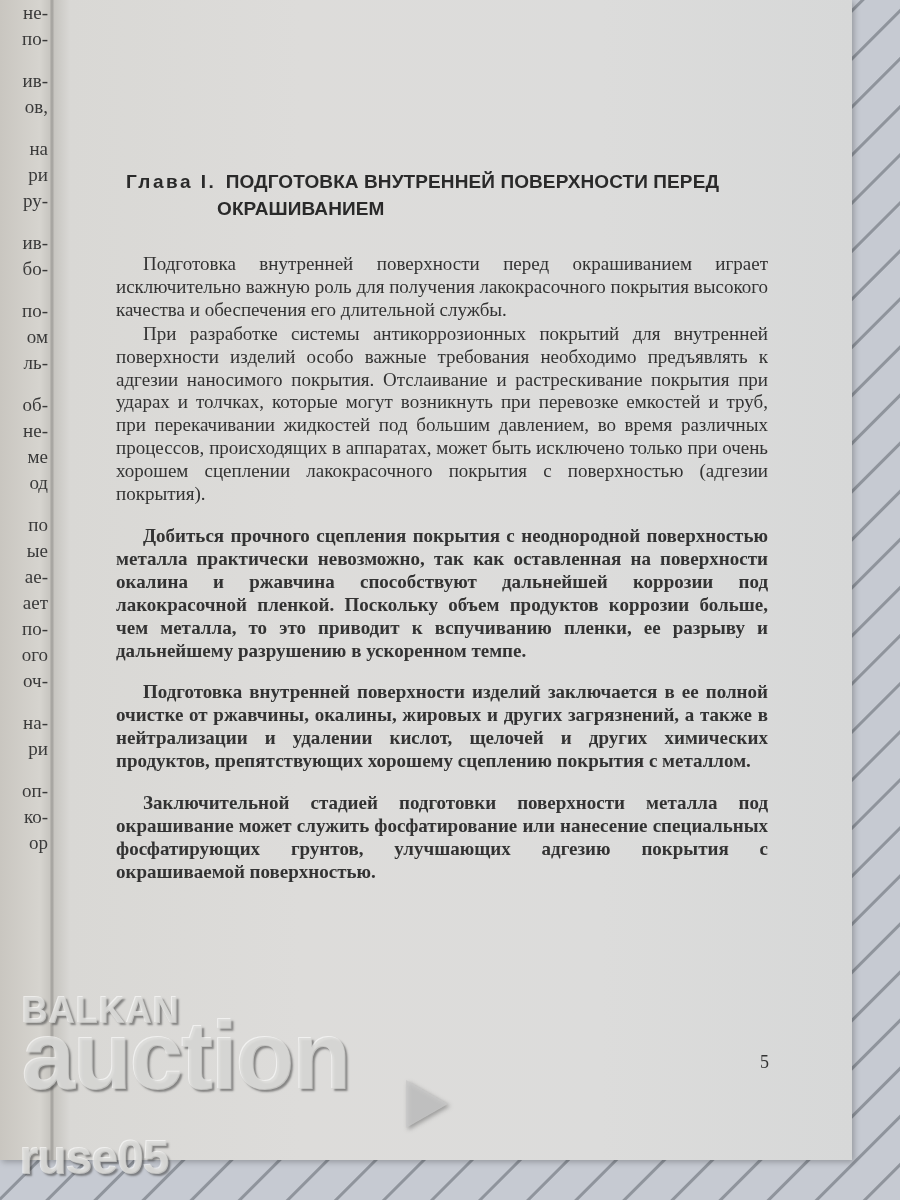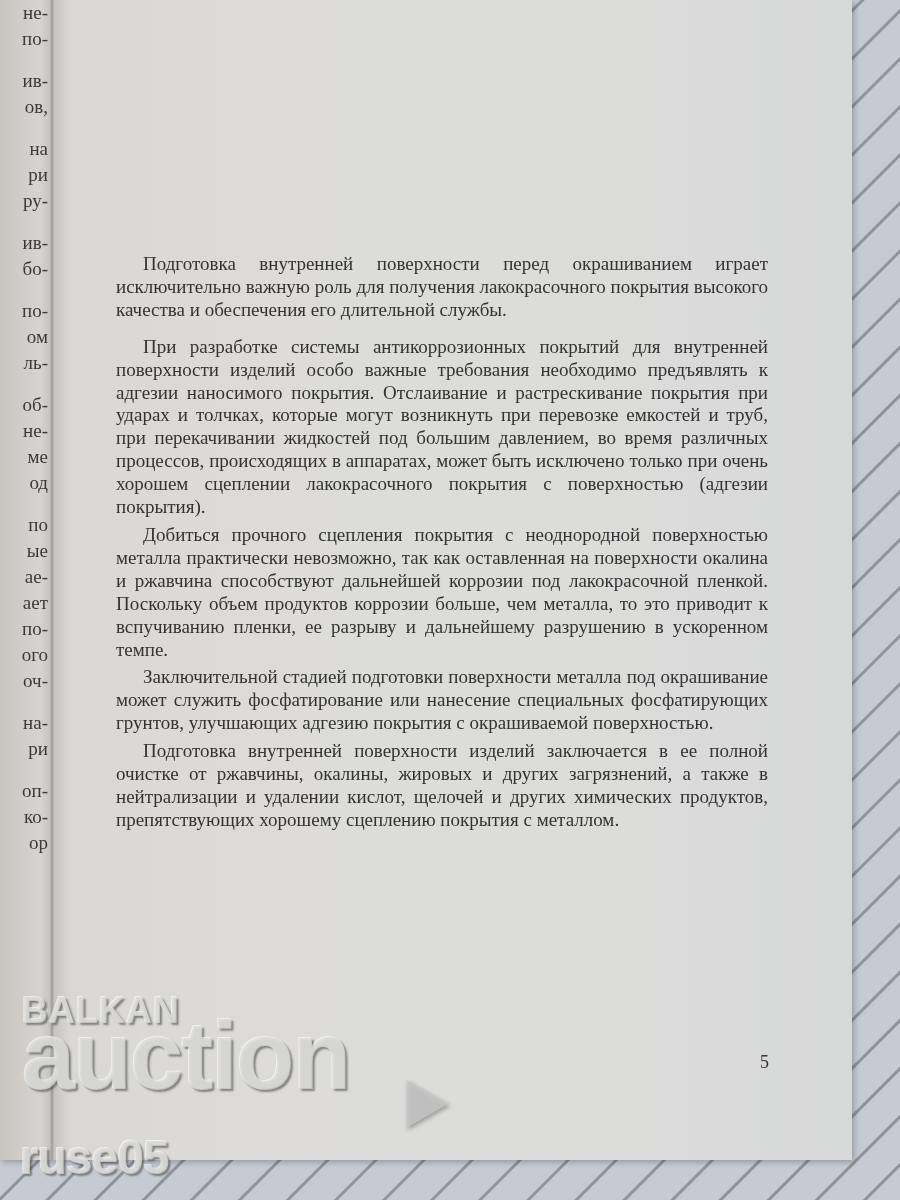--- a/index.html
+++ b/index.html
@@ -35,22 +35,22 @@
       font-size: 19px; color: #2a2a2a; line-height: 27px; letter-spacing: 0.1px;
     }
     .chapter .label { letter-spacing: 2.5px; margin-right: 4px; }
     .chapter .line2 { padding-left: 91px; display: block; }
     .body-text {
       position: absolute; left: 116px; top: 253px; width: 652px;
       font-size: 19px; line-height: 22.9px; color: #333;
       text-align: justify;
     }
     .body-text p { margin: 0; text-indent: 27px; }
-    .body-text p + p { margin-top: 14px; }
-    .body-text p.space { margin-top: 5px; }
+    .body-text p + p { margin-top: 1px; }
+    .body-text p.space { margin-top: 19px; font-weight: bold; }
     .page-number {
       position: absolute; left: 760px; top: 1052px;
       font-size: 18px; color: #333; font-family: "Liberation Serif", serif;
     }
     .watermark {
       position: absolute; left: 14px; top: 990px; pointer-events: none;
       font-family: "Liberation Sans", sans-serif; font-weight: bold;
       color: rgba(215,215,212,0.75);
       text-shadow: -1px -1px 0 rgba(255,255,255,0.6), 2px 2px 2px rgba(60,60,60,0.55);
     }
@@ -103,27 +103,32 @@
       <div class="gap"></div>
       <div>на-</div>
       <div>ри</div>
       <div class="gap"></div>
       <div>оп-</div>
       <div>ко-</div>
       <div>ор</div>
     </div>
   <div class="gutter"></div>
 
+  <div class="chapter">
+    <span class="label">Глава I.</span>
+    <span>ПОДГОТОВКА ВНУТРЕННЕЙ ПОВЕРХНОСТИ ПЕРЕД</span>
+    <span class="line2">ОКРАШИВАНИЕМ</span>
+  </div>
 
   <div class="body-text">
     <p>Подготовка внутренней поверхности перед окрашиванием играет исключительно важную роль для получения лакокрасочного покрытия высокого качества и обеспечения его длительной службы.</p>
     <p>При разработке системы антикоррозионных покрытий для внутренней поверхности изделий особо важные требования необходимо предъявлять к адгезии наносимого покрытия. Отслаивание и растрескивание покрытия при ударах и толчках, которые могут возникнуть при перевозке емкостей и труб, при перекачивании жидкостей под большим давлением, во время различных процессов, происходящих в аппаратах, может быть исключено только при очень хорошем сцеплении лакокрасочного покрытия с поверхностью (адгезии покрытия).</p>
     <p class="space">Добиться прочного сцепления покрытия с неоднородной поверхностью металла практически невозможно, так как оставленная на поверхности окалина и ржавчина способствуют дальнейшей коррозии под лакокрасочной пленкой. Поскольку объем продуктов коррозии больше, чем металла, то это приводит к вспучиванию пленки, ее разрыву и дальнейшему разрушению в ускоренном темпе.</p>
+    <p class="space">Подготовка внутренней поверхности изделий заключается в ее полной очистке от ржавчины, окалины, жировых и других загрязнений, а также в нейтрализации и удалении кислот, щелочей и других химических продуктов, препятствующих хорошему сцеплению покрытия с металлом.</p>
     <p class="space">Заключительной стадией подготовки поверхности металла под окрашивание может служить фосфатирование или нанесение специальных фосфатирующих грунтов, улучшающих адгезию покрытия с окрашиваемой поверхностью.</p>
-    <p class="space">Подготовка внутренней поверхности изделий заключается в ее полной очистке от ржавчины, окалины, жировых и других загрязнений, а также в нейтрализации и удалении кислот, щелочей и других химических продуктов, препятствующих хорошему сцеплению покрытия с металлом.</p>
   </div>
 
   <div class="page-number">5</div>
 </div>
 
 <div class="watermark">
   <span class="brand">BALKAN</span>
   <span class="word">auction</span>
   <span class="play"></span>
   <span class="user">ruse05</span>

